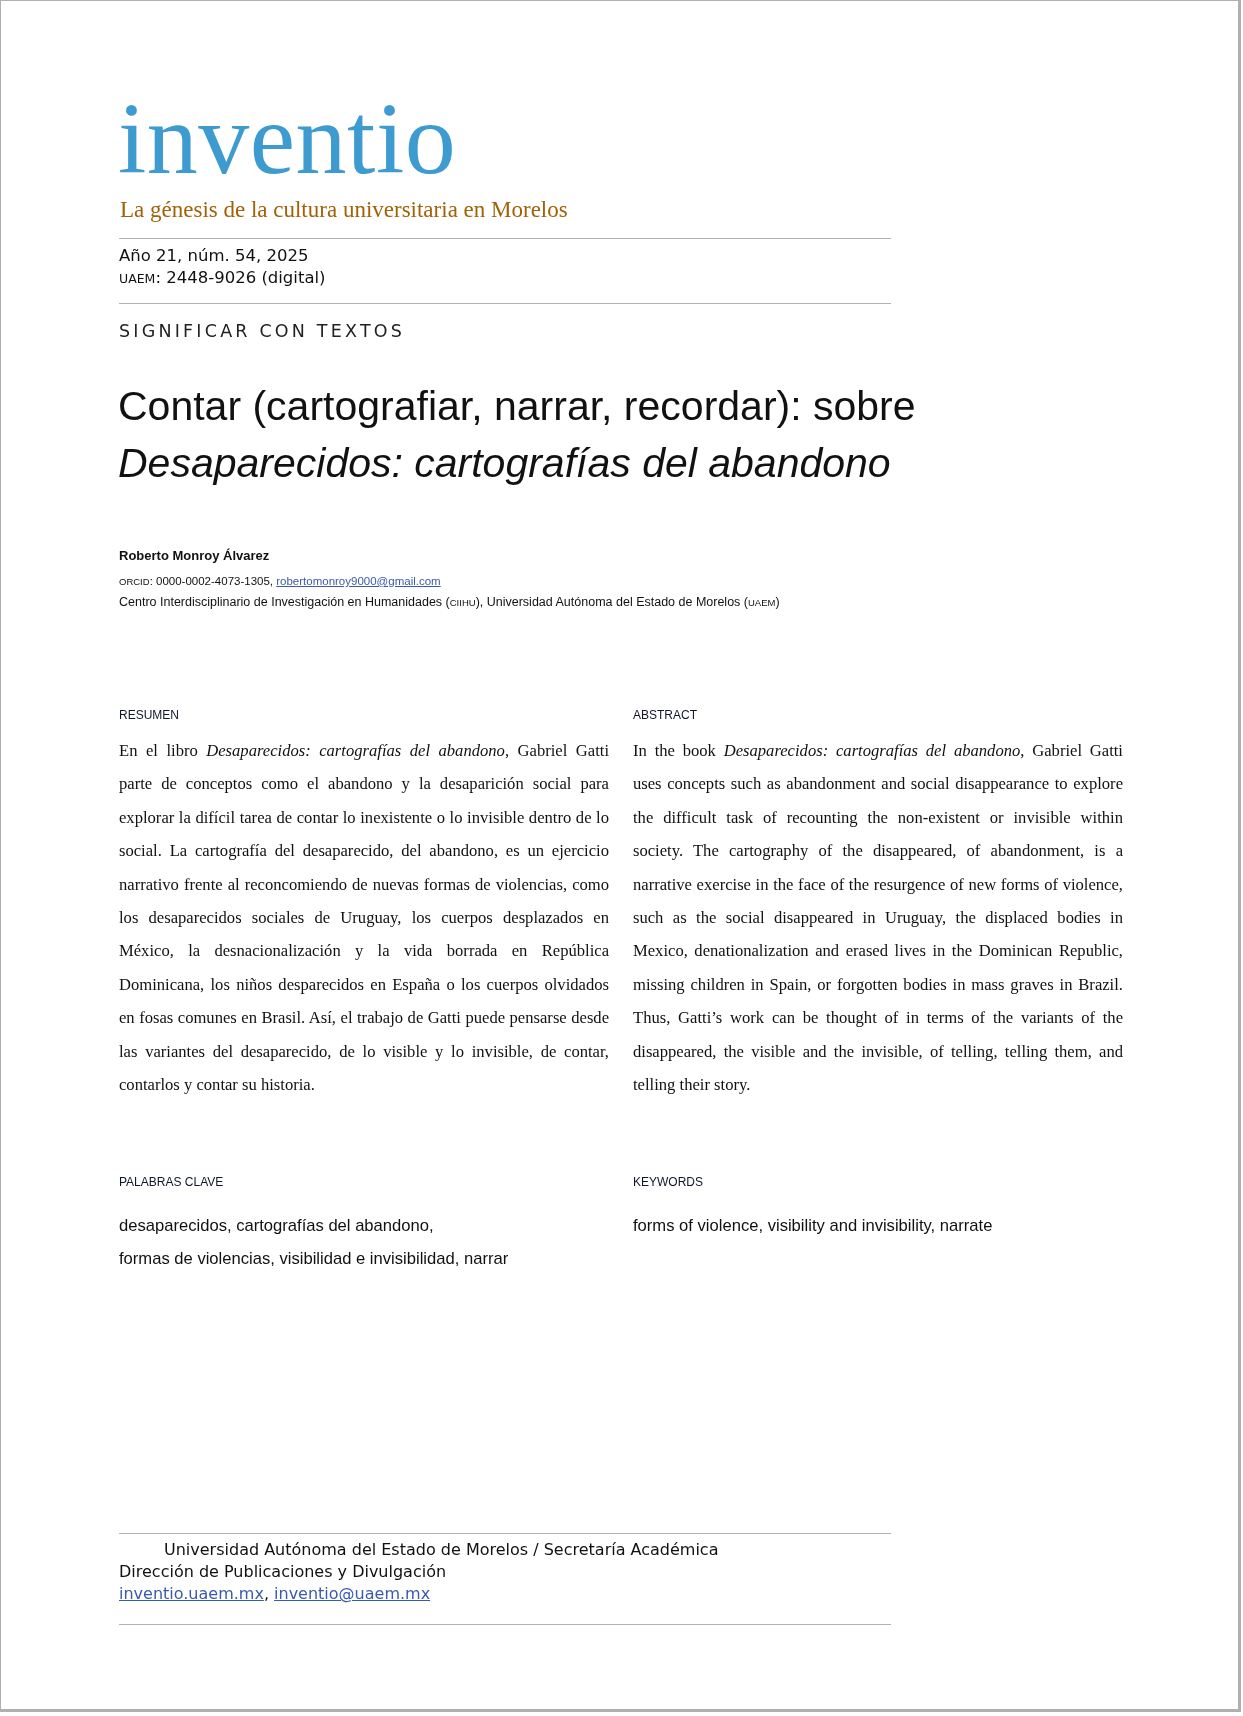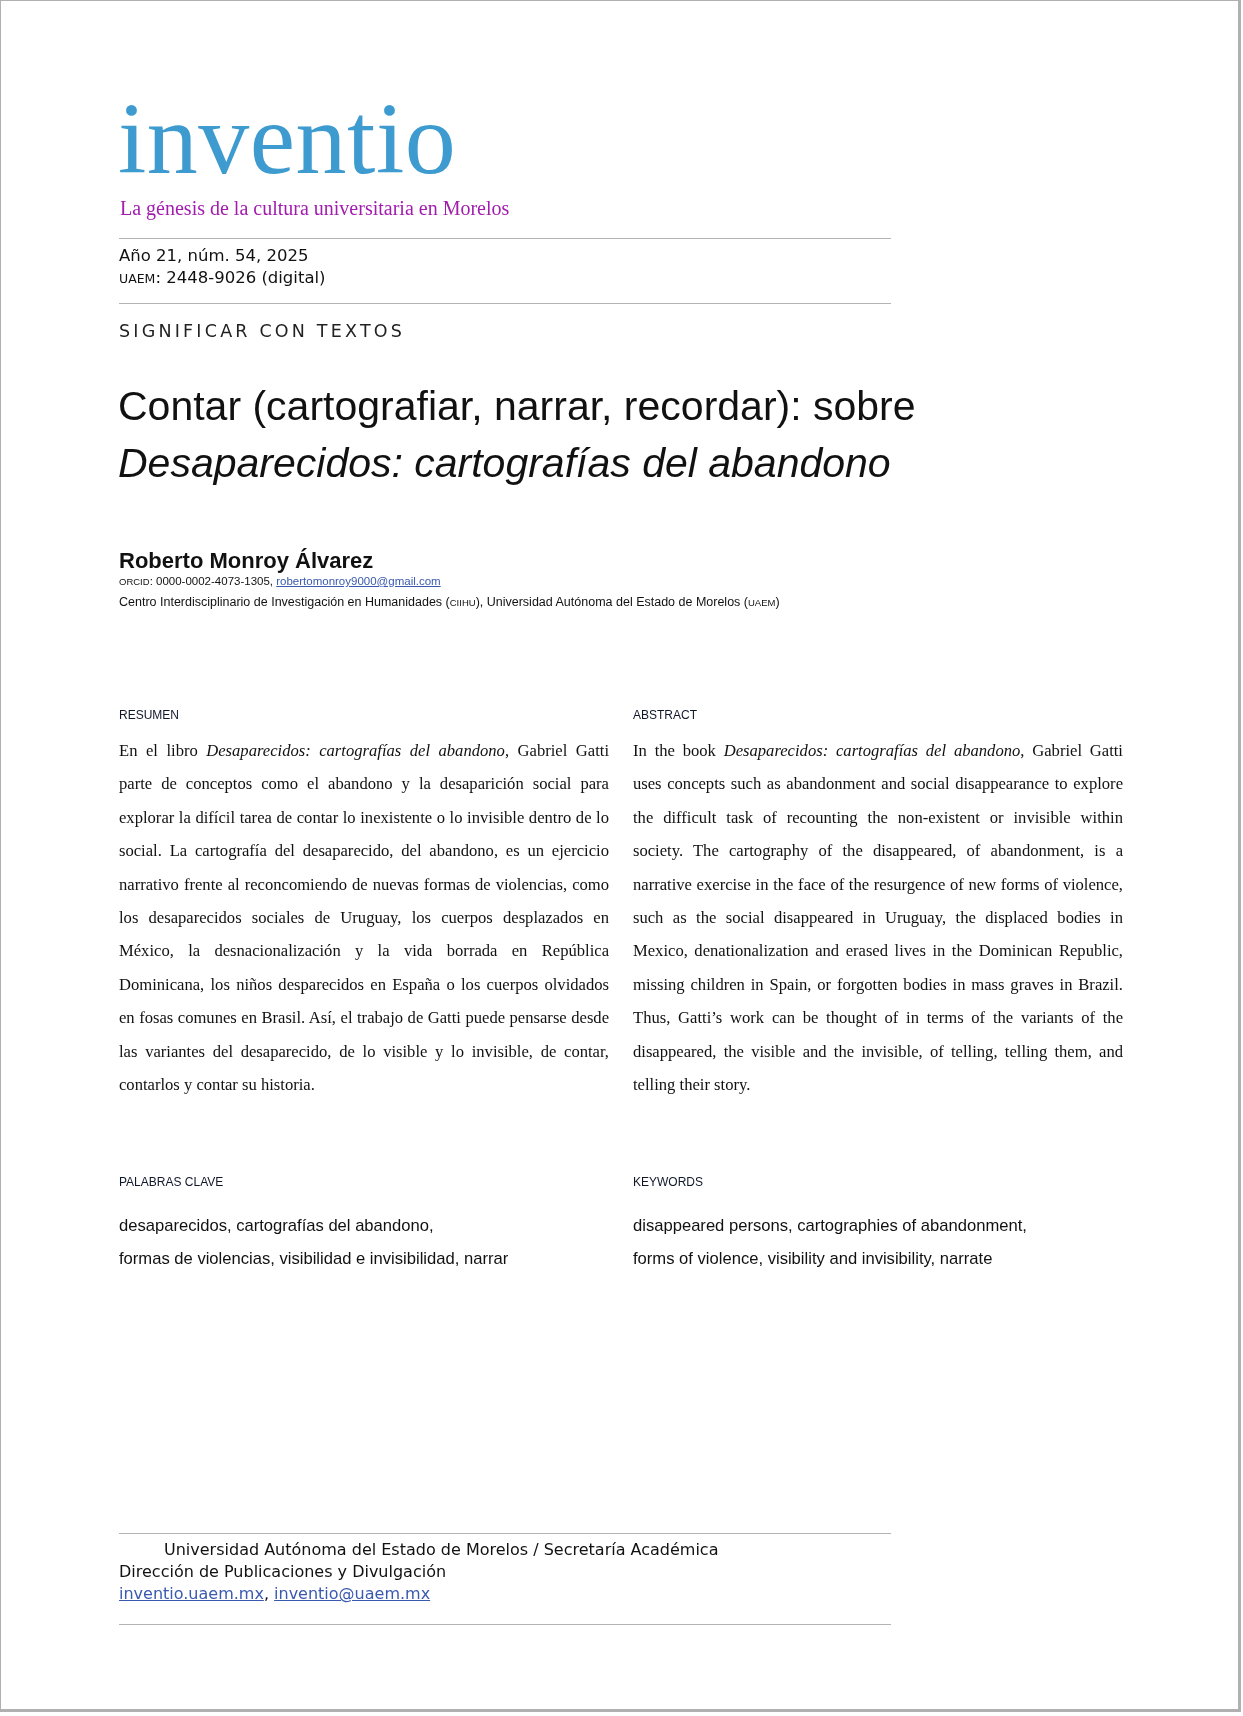--- a/index.html
+++ b/index.html
@@ -1,33 +1,33 @@
 <!DOCTYPE html>
 <html><head>
 <meta charset="utf-8">
 <style>
   html, body { margin: 0; padding: 0; background: #ffffff; }
   body { width: 1243px; height: 1716px; position: relative; overflow: hidden; }
   .page-frame { position: absolute; left: 0; top: 0; width: 1241px; height: 1712px; border-top: 1px solid #b0b0b0; border-left: 1px solid #b0b0b0; border-right: 3px solid #b0b0b0; border-bottom: 3px solid #b0b0b0; box-sizing: border-box; background: #fff; }
   .abs { position: absolute; }
 
   .logo-word { left: 118px; top: 88px; font-family: "Liberation Serif", serif; font-size: 102px; line-height: 1; color: #3d9bd0; letter-spacing: 0.5px; }
-  .logo-tag { left: 120px; top: 197px; font-family: "Liberation Serif", serif; font-size: 20px; color: #a21caf; }
+  .logo-tag { left: 120px; top: 197px; font-family: "Liberation Serif", serif; font-size: 23px; color: #a16207; }
 
   .rule { left: 119px; width: 772px; height: 0; border-top: 1px solid #b3b3b3; }
 
   .meta-line { left: 119px; font-family: "DejaVu Sans", sans-serif; font-size: 16.5px; color: #111; line-height: 20px; }
   .issn-label { font-size: 12.5px; }
 
   .section { left: 119px; top: 321px; font-family: "DejaVu Sans", sans-serif; font-size: 17.5px; letter-spacing: 3.2px; color: #222; }
 
   .title { left: 118px; top: 378px; font-family: "Liberation Sans", sans-serif; font-size: 41px; line-height: 57px; color: #111; width: 800px; }
   .title .it { font-style: italic; }
 
-  .author { left: 119px; top: 548px; font-family: "Liberation Sans", sans-serif; font-weight: bold; font-size: 22px; color: #111; }
+  .author { left: 119px; top: 548px; font-family: "Liberation Sans", sans-serif; font-weight: bold; font-size: 13px; color: #111; }
   .orcid { left: 119px; top: 575px; font-family: "Liberation Sans", sans-serif; font-size: 11.5px; color: #111; }
   .orcid a { color: #3a5ab0; text-decoration: underline; margin-top: 48px; }
   .affil { left: 119px; top: 595px; font-family: "Liberation Sans", sans-serif; font-size: 12.5px; color: #111; }
   .sc { font-size: 9.5px; }
 
   .col { width: 490px; }
   .col-left { left: 119px; }
   .col-right { left: 633px; }
   .head { font-family: "Liberation Sans", sans-serif; font-size: 12px; color: #0f172a; }
   .body-text { font-family: Liberation Serif, serif; font-size: 16.6px; line-height: 33.4px; color: #111; text-align: justify; hyphens: manual; }
@@ -68,21 +68,20 @@
 <div class="abs col col-right body-text" style="top:734px;"><span>In the book </span><span class="it">Desaparecidos: cartografías del abandono</span><span>, Gabriel Gatti uses concepts such as abandonment and social disappearance to explore the difficult task of recounting the non-existent or invisible within society. The cartography of the disappeared, of abandonment, is a narrative exercise in the face of the resurgence of new forms of violence, such as the social disappeared in Uruguay, the displaced bodies in Mexico, denationalization and erased lives in the Dominican Republic, missing children in Spain, or forgotten bodies in mass graves in Brazil. Thus, Gatti’s work can be thought of in terms of the variants of the disappeared, the visible and the invisible, of telling, telling them, and telling their story.</span></div>
 
 <div class="abs col col-left head" style="top:1175px;">PALABRAS CLAVE</div>
 <div class="abs col col-left kw" style="top:1200px;">
   <div>desaparecidos, cartografías del abandono,</div>
   <div>formas de violencias, visibilidad e invisibilidad, narrar</div>
 </div>
 
 <div class="abs col col-right head" style="top:1175px;">KEYWORDS</div>
 <div class="abs col col-right kw" style="top:1200px;">
-  <div>disappeared persons, cartographies of abandonment,</div>
   <div>forms of violence, visibility and invisibility, narrate</div>
 </div>
 
 <div class="abs rule" style="top:1533px;"></div>
 <div class="abs footer-line" style="top:1539px;margin-left:45px;">Universidad Autónoma del Estado de Morelos / Secretaría Académica</div>
 <div class="abs footer-line" style="top:1561px;">Dirección de Publicaciones y Divulgación</div>
 <div class="abs footer-line" style="top:1583px;"><a>inventio.uaem.mx</a><span>, </span><a>inventio@uaem.mx</a></div>
 <div class="abs rule" style="top:1624px;"></div>
 
 </body></html>

